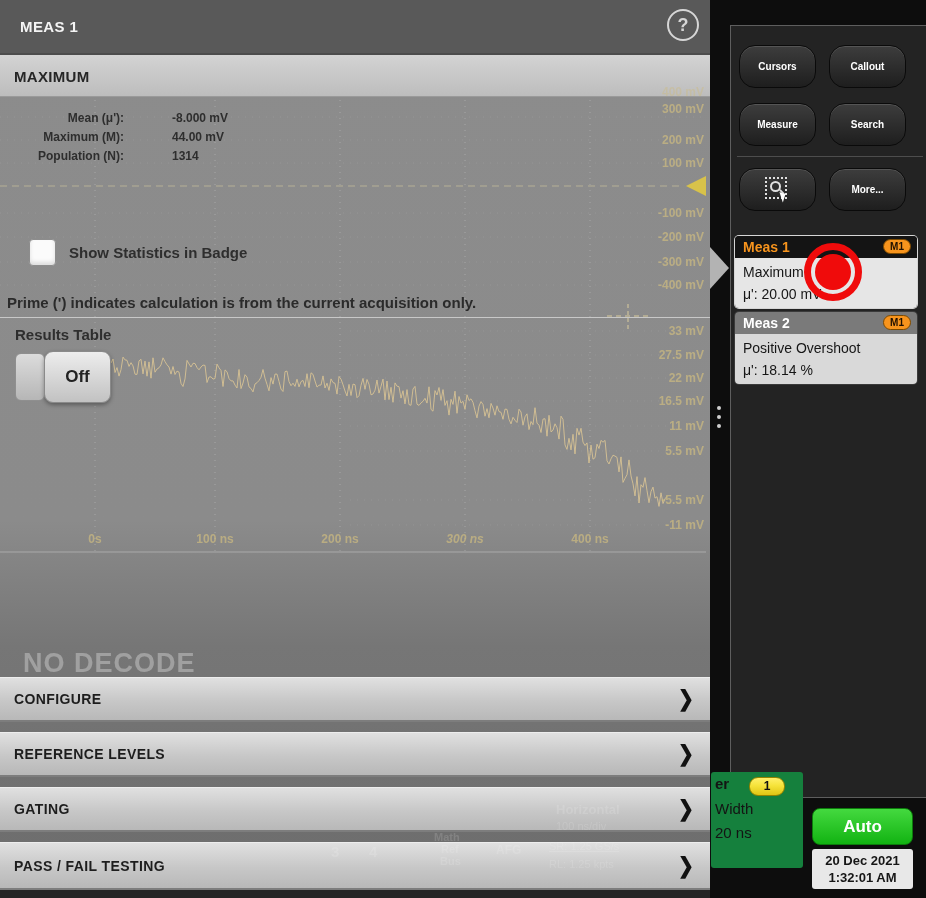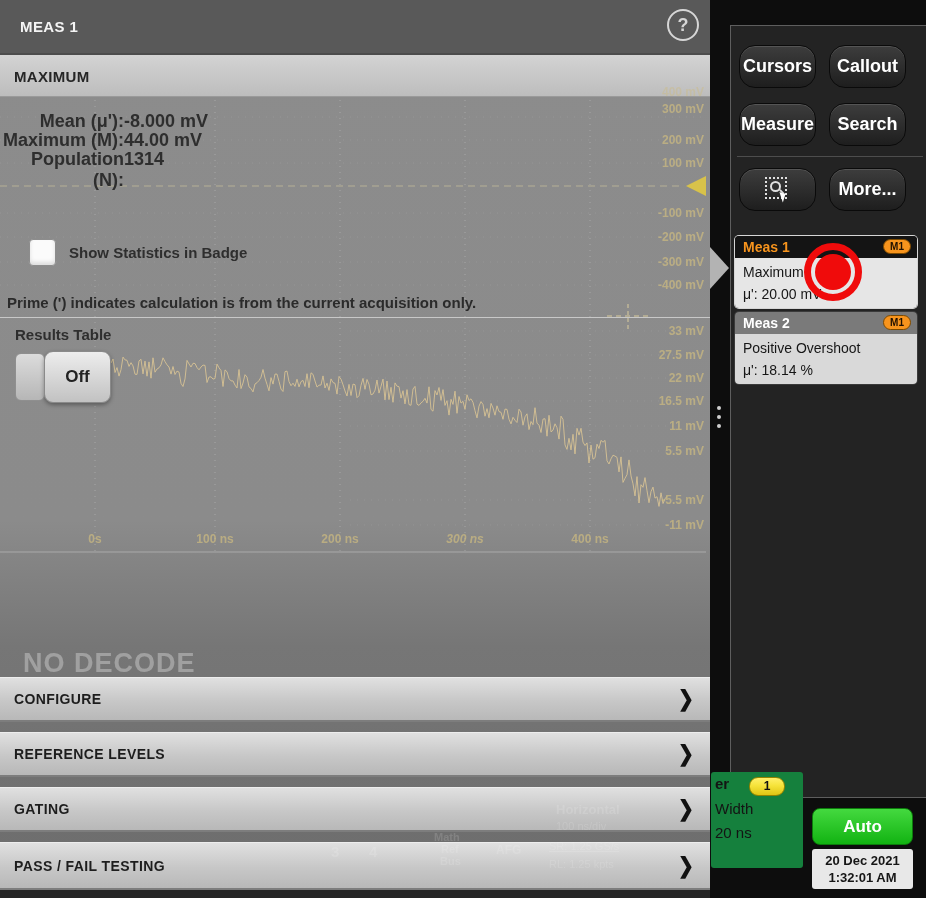--- a/index.html
+++ b/index.html
@@ -28,22 +28,22 @@
     color:#f4f4f4; letter-spacing:.4px; }
   #help-btn { position:absolute; left:667px; top:9px; width:32px; height:32px; border:2px solid #d6d6d6;
     border-radius:50%; color:#d6d6d6; font-size:18px; font-weight:bold; text-align:center; line-height:28px; }
 
   #section-bar { position:absolute; left:0; top:55px; width:710px; height:42px; z-index:5;
     background:linear-gradient(180deg,#d3d3d3,#bdbdbd); border-bottom:1px solid #9a9a9a; }
   #section-bar-label { position:absolute; left:14px; top:13px; font-size:15px; font-weight:bold;
     color:#262626; letter-spacing:.3px; }
 
   #stats { position:absolute; left:0; top:111px; z-index:5; }
-  .stat-row { display:grid; grid-template-columns:124px auto; height:19px; font-size:18px;
-    font-weight:bold; color:#2e2e2e; }
+  .stat-row { display:grid; grid-template-columns:124px auto; height:19px; font-size:12px;
+    font-weight:bold; color:#2e2e2e;gap:48px; }
   .stat-label { text-align:right; }
   .stat-value { text-align:left; }
 
   #chk { position:absolute; left:29px; top:239px; width:27px; height:27px; z-index:5;
     background:#fbfbfb; border:1px solid #8d8d8d; border-radius:4px;
     box-shadow: inset 0 -3px 4px rgba(0,0,0,.12); }
   #chk-label { position:absolute; left:69px; top:244px; z-index:5; font-size:15px; font-weight:bold; color:#2e2e2e; }
 
   #prime-note { position:absolute; left:7px; top:294px; z-index:5; font-size:15px; font-weight:bold; color:#2b2b2b; }
   #divider { position:absolute; left:0; top:317px; width:710px; height:1px; background:#c8c8c8; z-index:5; }
@@ -69,21 +69,21 @@
   
   #sidebar { position:absolute; left:710px; top:0; width:216px; height:898px; background:#0d0d0d; z-index:7; }
   #results-bar { position:absolute; left:20px; top:25px; width:196px; height:773px;
     background:#232323; border:1px solid #5e5e5e; border-right:none; }
   #panel-pointer { position:absolute; left:0; top:247px; width:0; height:0;
     border-left:19px solid #b3b3b3; border-top:21px solid transparent; border-bottom:21px solid transparent; }
   .drag-dot { position:absolute; left:7px; width:4px; height:4px; border-radius:50%; background:#cfcfcf; }
 
   .sb-btn { position:absolute; width:77px; height:43px; border-radius:16px;
     background:linear-gradient(180deg,#3d3d3d,#1e1e1e); border:1px solid #0a0a0a;
-    box-shadow: inset 0 1px 0 #555; color:#fff; font-size:18px; font-weight:bold;
+    box-shadow: inset 0 1px 0 #555; color:#fff; font-size:10px; font-weight:bold;
     text-align:center; display:flex; align-items:center; justify-content:center; }
   #sb-divider { position:absolute; left:27px; top:156px; width:186px; height:1px; background:#4d4d4d; }
 
   .badge { position:absolute; left:25px; width:182px; border-radius:4px; overflow:hidden; }
   .badge-head { position:relative; height:22px; }
   .badge-title { position:absolute; left:8px; top:3px; font-size:14px; font-weight:bold; }
   .badge-tag { position:absolute; right:6px; top:3px; background:var(--orange,#f7941d);
     color:#201000; border:1px solid #7c4a00; font-size:10px; font-weight:bold;
     border-radius:8px; padding:0 6px; line-height:13px; }
   .badge-body { padding:3px 8px; font-size:14px; color:#161616; line-height:22px; }

